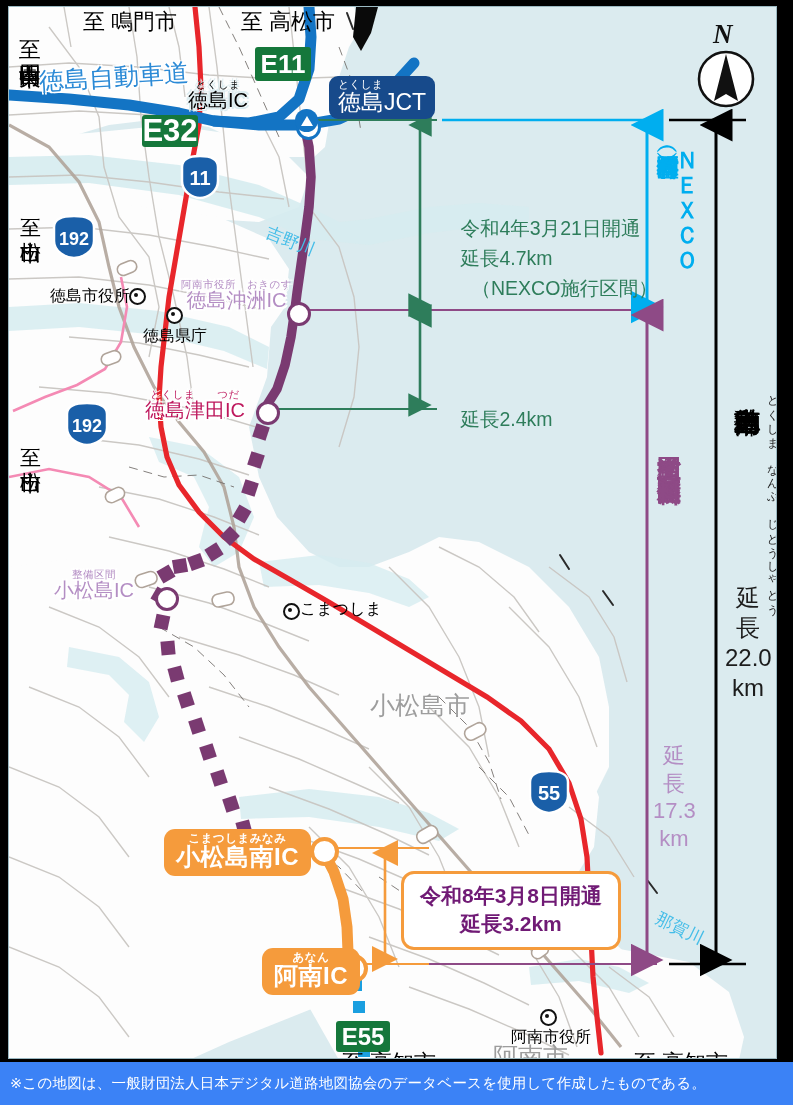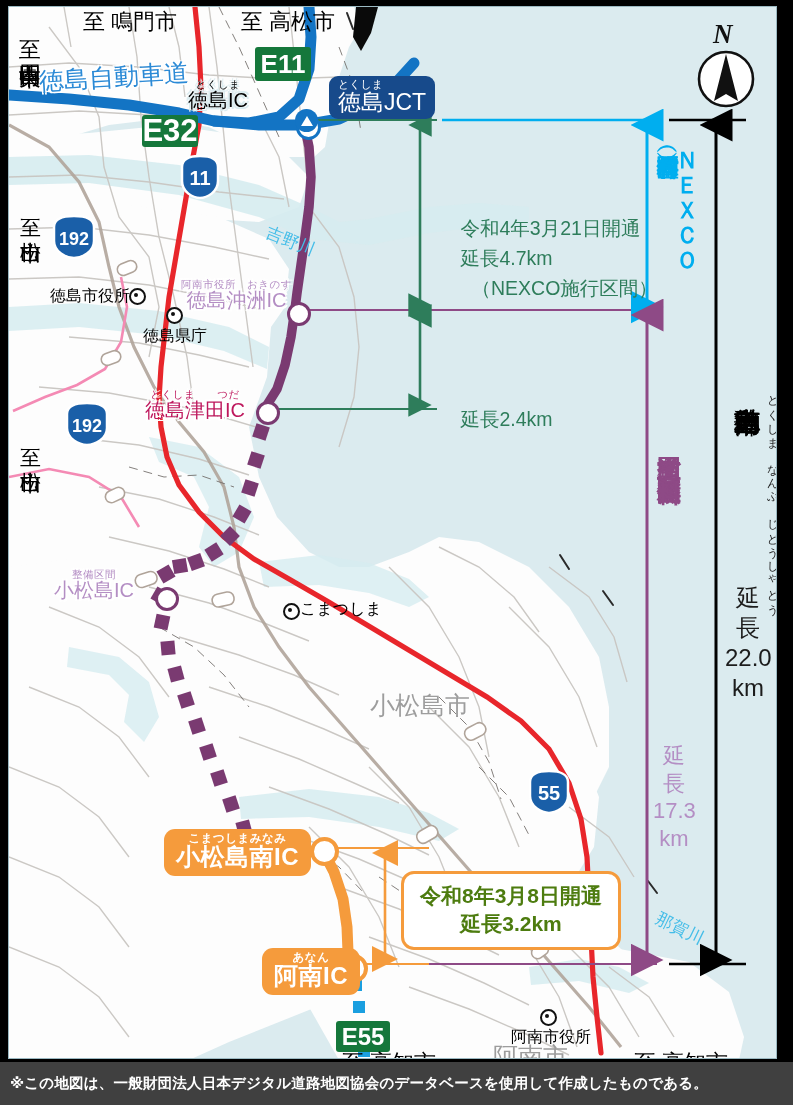--- a/index.html
+++ b/index.html
@@ -3,22 +3,22 @@
 <meta charset="utf-8">
 <style>
   html,body{margin:0;padding:0;background:#000;}
   body{width:793px;height:1105px;position:relative;overflow:hidden;
        font-family:"Liberation Sans","DejaVu Sans",sans-serif;}
 
   
   #frame{position:absolute;left:0;top:0;width:793px;height:1105px;background:#000;}
   #map{position:absolute;left:8px;top:6px;width:769px;height:1053px;
        background:#dbebef;overflow:hidden;border:1px solid #9bb9c2;box-sizing:border-box;}
-  #footer{position:absolute;left:0;top:1062px;width:793px;height:43px;background:#404040;color:#fff;
-          display:flex;align-items:center;font-weight:bold;}
+  #footer{position:absolute;left:0;top:1062px;width:793px;height:43px;background:#3b82f6;color:#fff;
+          display:flex;align-items:center;}
   #footer span{font-size:14.5px;padding-left:10px;letter-spacing:.2px;white-space:nowrap;}
   svg.layer{position:absolute;left:0;top:0;width:769px;height:1053px;overflow:visible;}
 
   
   .lbl{position:absolute;white-space:nowrap;line-height:1;}
   .blk{color:#000000;}
 
   .shield{position:absolute;background:#15773b;color:#fff;font-weight:bold;
           border-radius:3px;display:flex;align-items:center;justify-content:center;
           letter-spacing:0px;}
@@ -28,21 +28,21 @@
           padding:3px 9px 5px 9px;text-align:center;line-height:1;}
   .jctbox .furi{font-size:11px;display:block;text-align:left;margin-bottom:1px;color:#fff;}
   .jctbox .main{font-size:23px;display:block;font-weight:400;}
 
   .orangebox{position:absolute;background:#f59b3c;color:#fff;border-radius:11px;
              padding:4px 12px 7px 12px;text-align:center;line-height:1;}
   .orangebox .furi{font-size:11.5px;display:block;font-weight:bold;letter-spacing:.5px;}
   .orangebox .main{font-size:24px;display:block;font-weight:bold;letter-spacing:.5px;}
 
   .callout{position:absolute;background:#fff;border:3.5px solid #f59b3c;border-radius:13px;
-           color:#4d7c0f;font-weight:bold;text-align:center;line-height:1.35;
+           color:#701a75;font-weight:bold;text-align:center;line-height:1.35;
            padding:8px 14px;font-size:21px;}
 
   .icname{position:absolute;white-space:nowrap;line-height:1;text-align:center;}
   .icname .furi{font-size:10.5px;display:block;letter-spacing:.5px;}
   .icname .main{font-size:20px;display:block;}
 
   .annot{position:absolute;color:#2e7d5b;font-size:19.5px;line-height:1.5;white-space:pre;}
 
   .vlabel{position:absolute;writing-mode:vertical-rl;text-orientation:upright;
           line-height:1.12;white-space:nowrap;}

